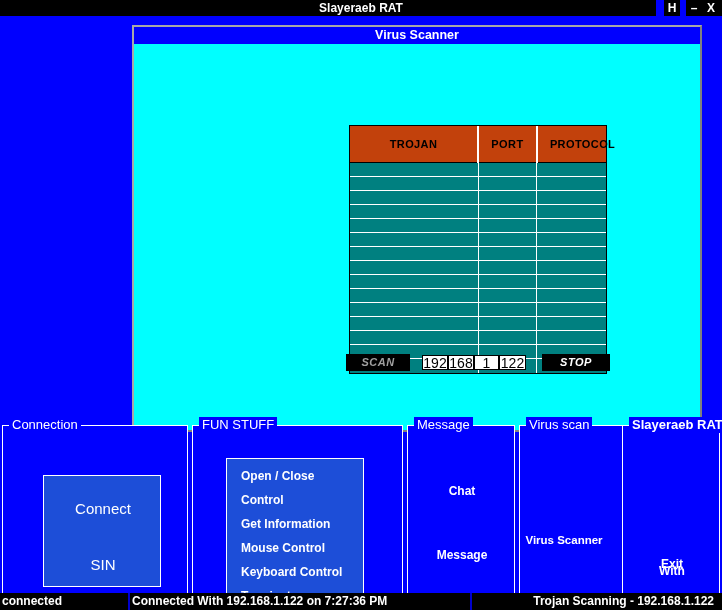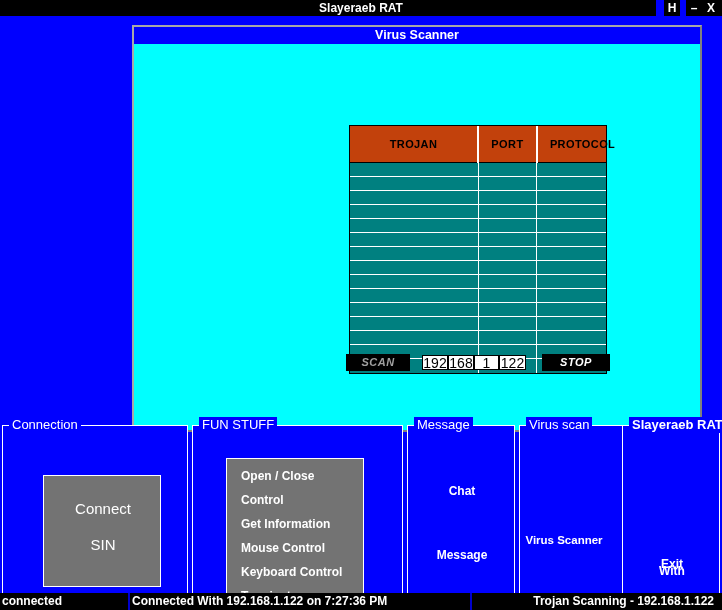--- a/index.html
+++ b/index.html
@@ -165,21 +165,21 @@
     background: #0000ff;
     padding: 0 3px;
     color: #ffffff;
     font-size: 13px;
     white-space: nowrap;
   }
   .groupbox-legend.bold { font-weight: 700; }
   .inner-panel {
     position: absolute;
     border: 1px solid #ffffff;
-    background: #737373;
+    background: #1d4ed8;
   }
   .menu-item {
     color: #ffffff;
     font-size: 12px;
     font-weight: 700;
     white-space: nowrap;
   }
   .center-label {
     color: #ffffff;
     font-size: 12px;
@@ -191,21 +191,21 @@
     color: #ffffff;
     font-size: 15px;
     text-align: center;
     white-space: nowrap;
   }
 
   #gb-connection { left: 2px; top: 409px; width: 186px; height: 183px; }
   #connect-panel { left: 40px; top: 49px; width: 118px; height: 112px;
                    border: 1px solid #ffffff; }
   #connect-label { position: absolute; left: 0; top: 24px; width: 118px; }
-  #sin-label     { position: absolute; left: 0; top: 60px; width: 118px; }
+  #sin-label     { position: absolute; left: 0; top: 80px; width: 118px; }
 
   #gb-funstuff { left: 192px; top: 409px; width: 211px; height: 183px; }
   #funstuff-panel { left: 33px; top: 32px; width: 138px; height: 152px;
                     border: 1px solid #ffffff; }
   #funstuff-panel .menu-item {
     position: absolute; left: 14px;
   }
 
   #gb-message { left: 407px; top: 409px; width: 108px; height: 183px; }
   #msg-chat    { position: absolute; left: 0; top: 58px; width: 108px; }

